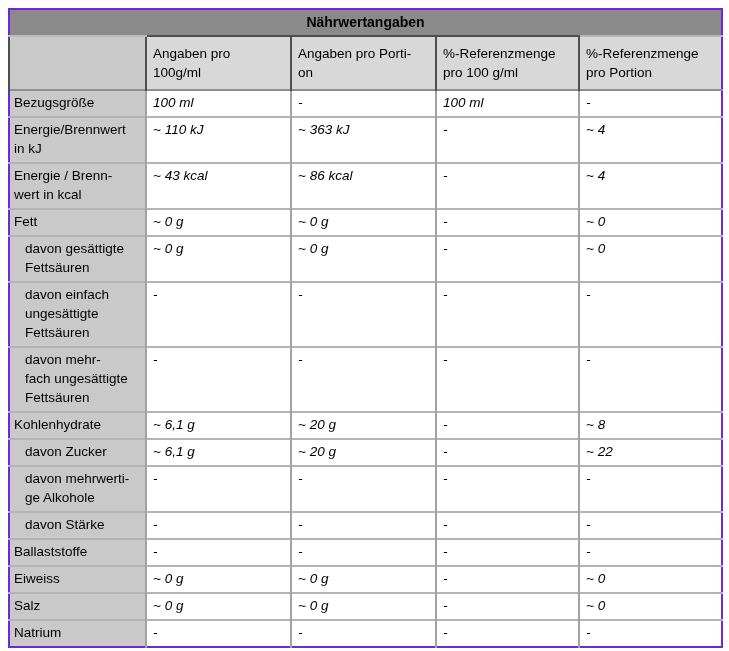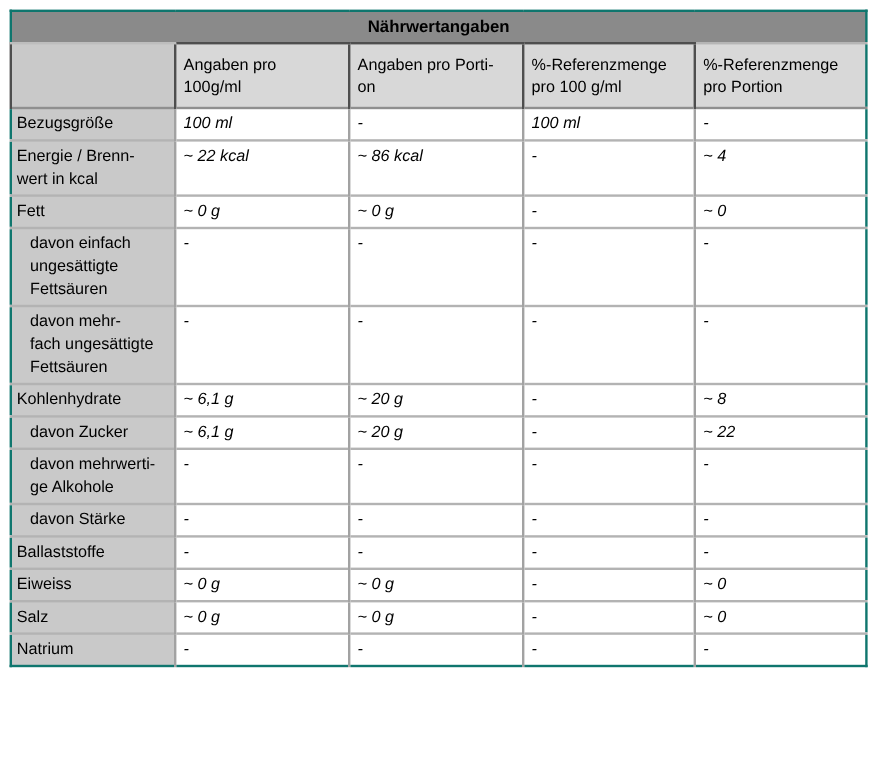--- a/index.html
+++ b/index.html
@@ -11,21 +11,21 @@
     font-family: "Liberation Sans", "DejaVu Sans", sans-serif;
     color: #000000;
   }
   .page {
     padding: 8px 8px 0 8px;
   }
   table.nutrition {
     border-collapse: collapse;
     table-layout: fixed;
     width: 713px;
-    border: 2px solid #0f766e;
+    border: 2px solid #6d28d9;
     font-size: 13.5px;
     line-height: 19px;
   }
   
   th.table-title {
     background: #8a8a8a;
     font-weight: bold;
     font-size: 14px;
     text-align: center;
     padding: 3px 4px;
@@ -108,29 +108,45 @@
     </thead>
     <tbody>
       <tr class="first-row">
         <th class="rowlabel">Bezugsgröße</th>
         <td class="value-cell">100 ml</td>
         <td class="value-cell">-</td>
         <td class="value-cell">100 ml</td>
         <td class="value-cell">-</td>
       </tr>
       <tr>
+        <th class="rowlabel">Energie/Brennwert
+in kJ</th>
+        <td class="value-cell">~ 110 kJ</td>
+        <td class="value-cell">~ 363 kJ</td>
+        <td class="value-cell">-</td>
+        <td class="value-cell">~ 4</td>
+      </tr>
+      <tr>
         <th class="rowlabel">Energie / Brenn-
 wert in kcal</th>
-        <td class="value-cell">~ 22 kcal</td>
+        <td class="value-cell">~ 43 kcal</td>
         <td class="value-cell">~ 86 kcal</td>
         <td class="value-cell">-</td>
         <td class="value-cell">~ 4</td>
       </tr>
       <tr>
         <th class="rowlabel">Fett</th>
+        <td class="value-cell">~ 0 g</td>
+        <td class="value-cell">~ 0 g</td>
+        <td class="value-cell">-</td>
+        <td class="value-cell">~ 0</td>
+      </tr>
+      <tr>
+        <th class="rowlabel indent">davon gesättigte
+Fettsäuren</th>
         <td class="value-cell">~ 0 g</td>
         <td class="value-cell">~ 0 g</td>
         <td class="value-cell">-</td>
         <td class="value-cell">~ 0</td>
       </tr>
       <tr>
         <th class="rowlabel indent">davon einfach
 ungesättigte
 Fettsäuren</th>
         <td class="value-cell">-</td>

